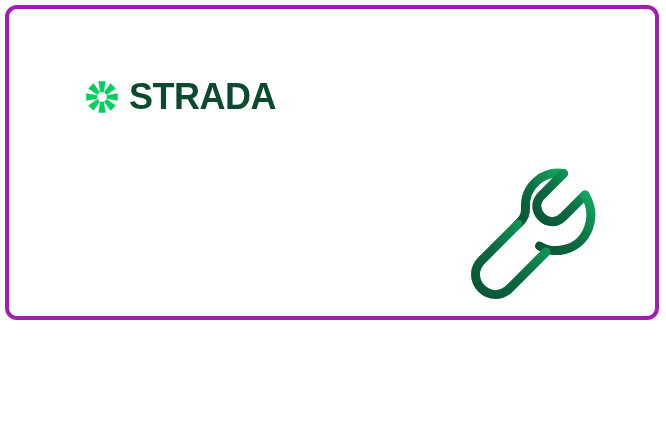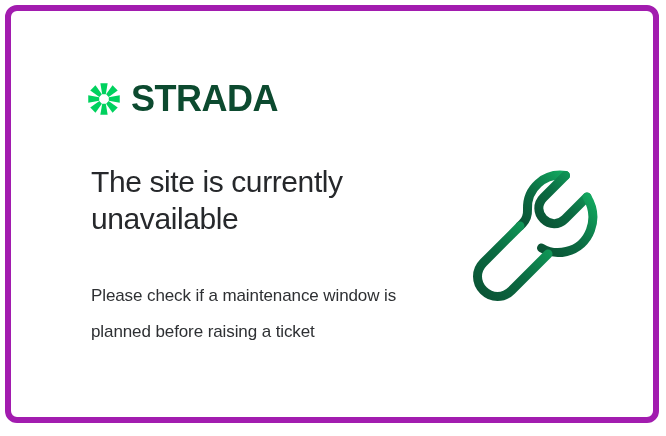--- a/index.html
+++ b/index.html
@@ -22,24 +22,24 @@
     height: 436px;
     background: #ffffff;
   }
 
   
   .status-card {
     position: absolute;
     left: 5px;
     top: 5px;
     width: 654px;
-    height: 418px;
+    height: 315px;
     box-sizing: border-box;
     background: #ffffff;
-    border: 6px solid #a21caf;
+    border: 4px solid #a21caf;
     border-radius: 12px;
     overflow: hidden;
   }
 
   
   .brand-lockup {
     position: absolute;
     left: 75px;
     top: 68px;
     display: flex;
@@ -144,24 +144,20 @@
               <g transform="rotate(315)">
                 <polygon points="-6.5,-28 6.5,-28 3.2,-8.5 -3.2,-8.5"></polygon>
               </g>
             </g>
           </g>
         </svg>
       </span>
       <span class="brand-wordmark">STRADA</span>
     </div>
 
-    <div class="message-block">
-      <h1 class="headline">The site is currently unavailable</h1>
-      <p class="body-copy">Please check if a maintenance window is planned before raising a ticket</p>
-    </div>
 
     <div class="wrench-illustration">
       <svg viewBox="0 0 155 155" xmlns="http://www.w3.org/2000/svg" aria-hidden="true">
         <defs>
           <linearGradient id="wrenchGrad" x1="0" y1="1" x2="1" y2="0">
             <stop offset="0" stop-color="#0A5234"></stop>
             <stop offset="0.45" stop-color="#0B6B42"></stop>
             <stop offset="1" stop-color="#12A85F"></stop>
           </linearGradient>
         </defs>

